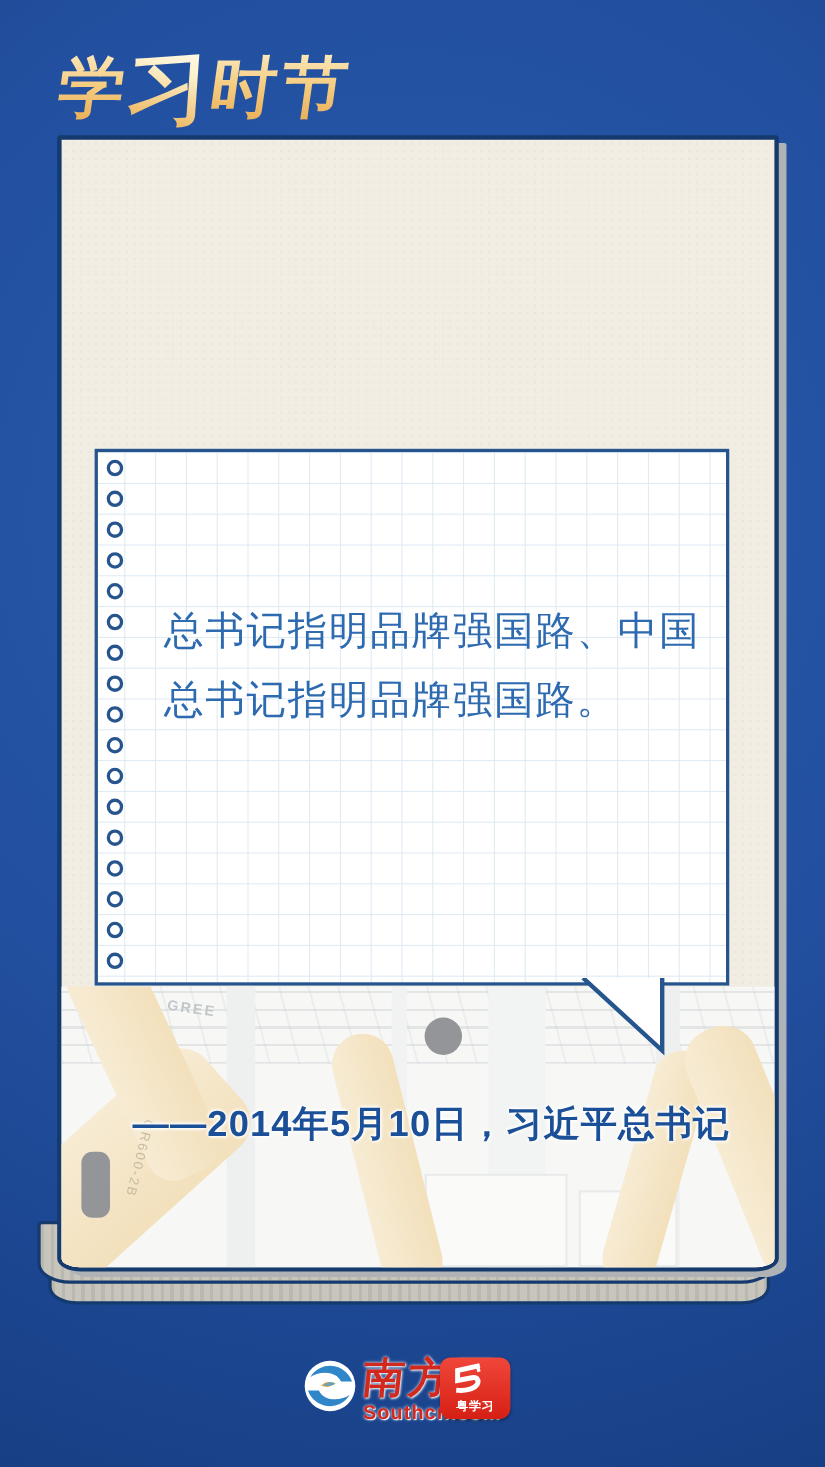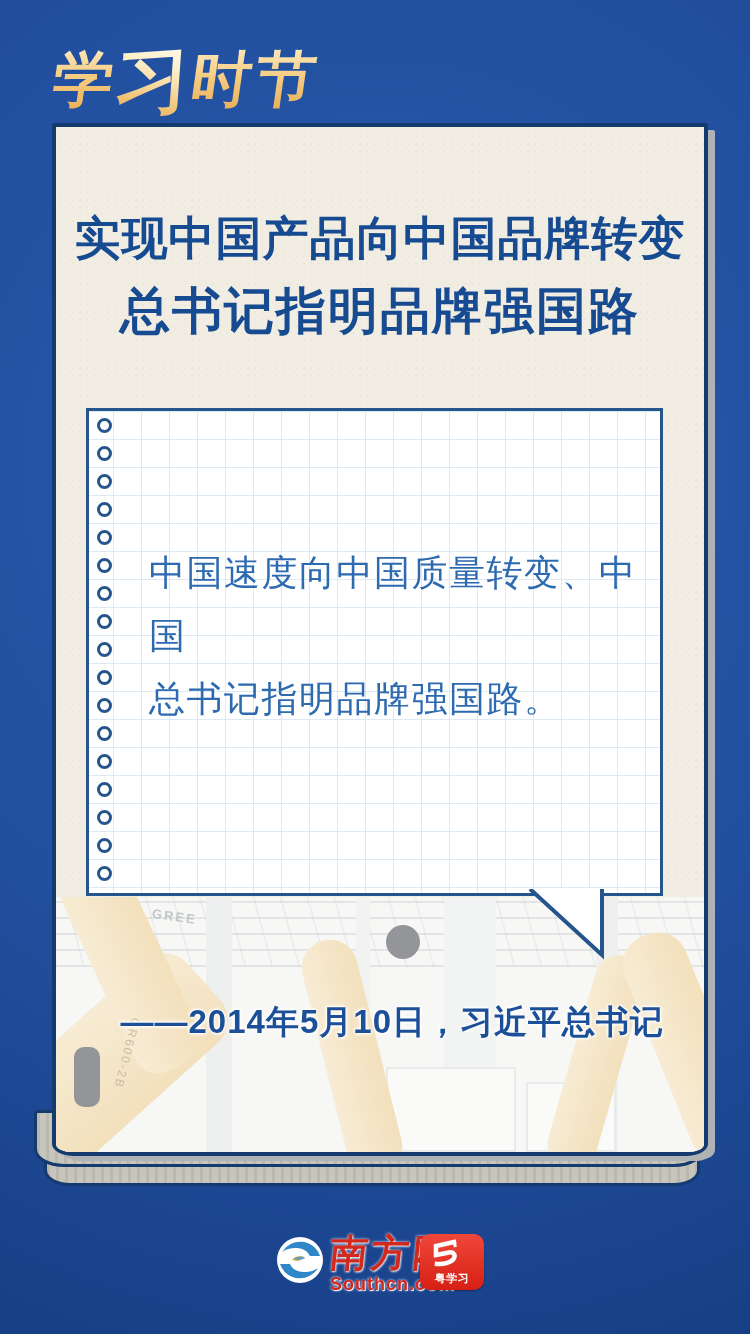--- a/index.html
+++ b/index.html
@@ -118,44 +118,40 @@
   .southcn{ position:absolute; left:276px; top:8px; display:flex; align-items:flex-start; }
   .southcn-badge{ width:48px; height:48px; margin-top:2px; }
   .southcn-textcol{ margin-left:6px; }
   .southcn-name{ font-size:38px; font-weight:bold; color:#d2281e; letter-spacing:3px;
     transform:skewX(-6deg); line-height:38px;
     text-shadow:0 0 3px rgba(255,255,255,.85), 1px 1px 2px rgba(255,255,255,.9); }
   .southcn-domain{ font-size:18px; font-weight:bold; color:#d2281e; letter-spacing:1px;
     margin-top:2px; text-shadow:0 0 3px #ffffff, 1px 1px 1px #ffffff; }
 
   .yxx-icon{
-    position:absolute; left:420px; top:8px; width:64px; height:56px;
+    position:absolute; left:400px; top:8px; width:64px; height:56px;
     background:linear-gradient(180deg,#f0473a,#d61f14);
     border-radius:10px; box-shadow:0 1px 2px rgba(0,0,0,.35);
     display:flex; flex-direction:column; align-items:center; justify-content:flex-end;
   }
   .yxx-glyph{ position:absolute; top:4px; left:4px; }
   .yxx-label{ color:#ffffff; font-size:11px; font-weight:bold; margin-bottom:4px; letter-spacing:0.5px; }
 </style>
 </head>
 <body>
 
 <div class="brand">
   <span class="b1">学</span><span class="b2">习</span><span class="b3">时节</span>
 </div>
 
 <div class="paper-strip strip-2"></div>
 <div class="paper-strip strip-1"></div>
 
 <div class="card">
 
-  <div class="title-block">
-    <div class="title-line1">实现中国产品向中国品牌转变</div>
-    <div class="title-line2">总书记指明品牌强国路</div>
-  </div>
 
   <div class="bubble">
     <div class="ring-col">
         <div class="ring"></div>
         <div class="ring"></div>
         <div class="ring"></div>
         <div class="ring"></div>
         <div class="ring"></div>
         <div class="ring"></div>
         <div class="ring"></div>
@@ -164,21 +160,21 @@
         <div class="ring"></div>
         <div class="ring"></div>
         <div class="ring"></div>
         <div class="ring"></div>
         <div class="ring"></div>
         <div class="ring"></div>
         <div class="ring"></div>
         <div class="ring"></div>
       </div>
     <div class="quote-text">
-      <div>中国速度向中国质量转变、中国</div>
+      <div>总书记指明品牌强国路、中国</div>
       <div>总书记指明品牌强国路。</div>
     </div>
   </div>
 
   <svg class="bubble-tail" width="80" height="72" viewBox="0 0 80 72">
     <polygon points="2,0 74,0 74,66" fill="#ffffff"></polygon>
     <path d="M2,0 L74,66 L74,0" fill="none" stroke="#26558e" stroke-width="4"></path>
   </svg>
 
   <div class="photo">

